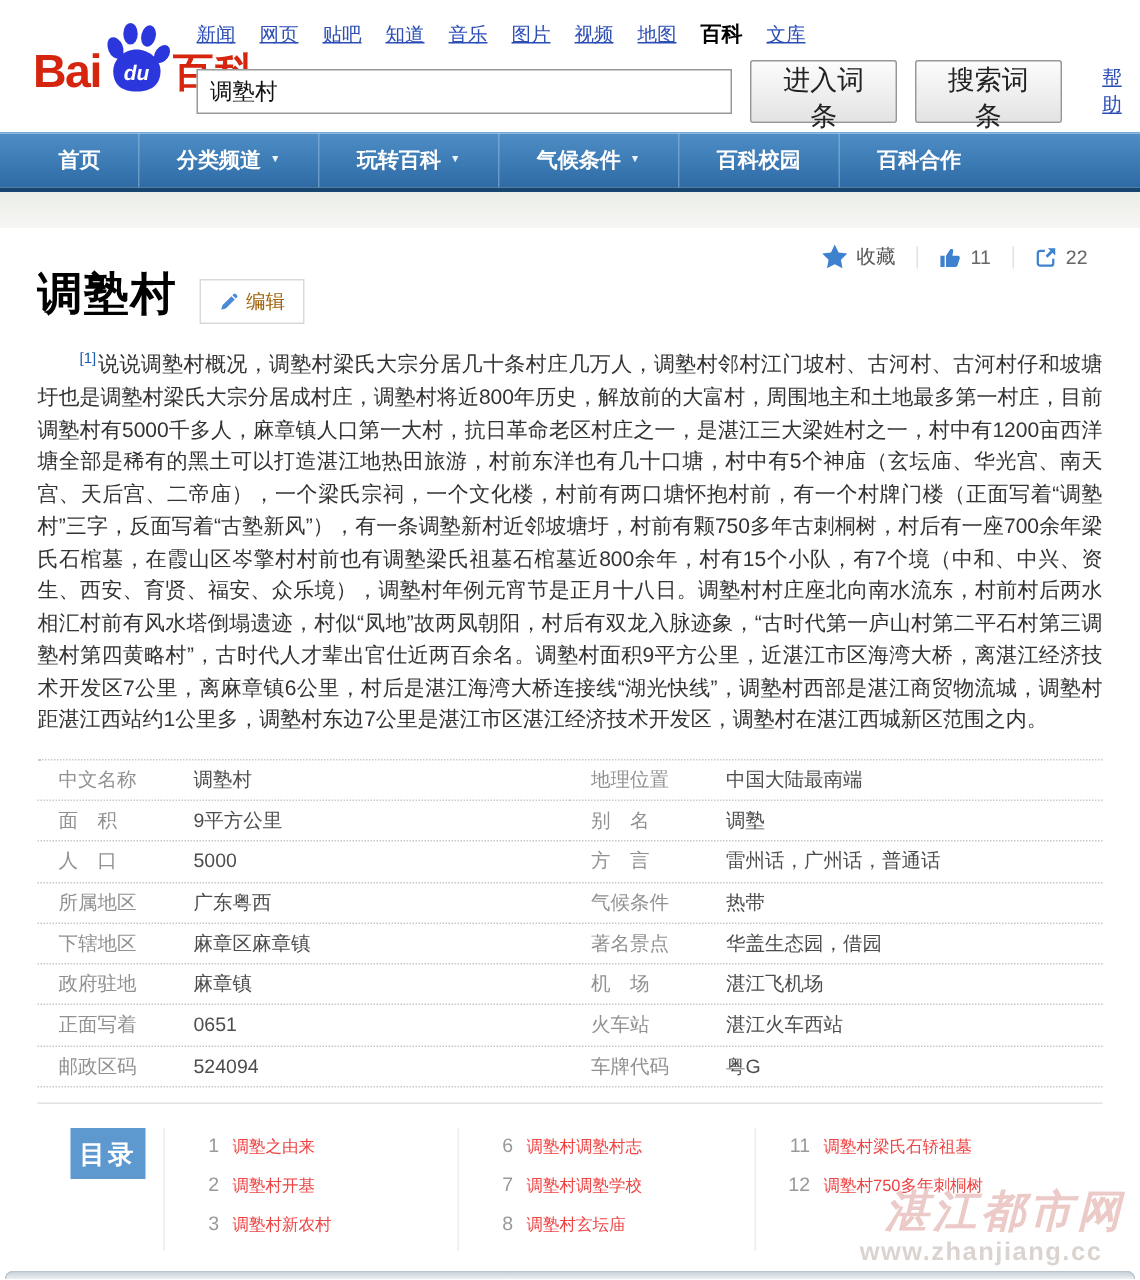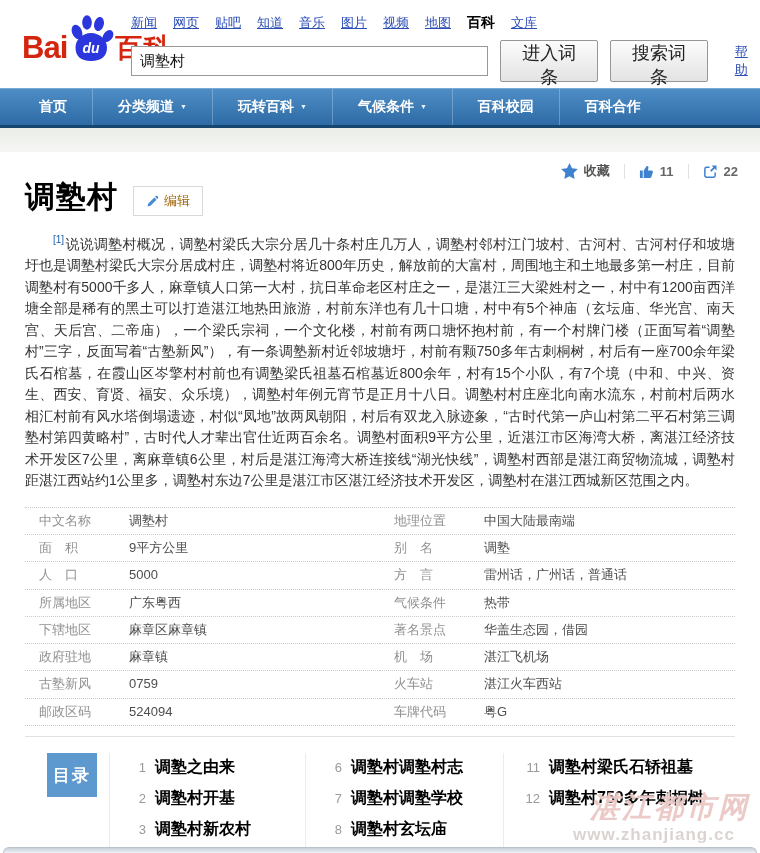--- a/index.html
+++ b/index.html
@@ -29,49 +29,49 @@
             border-bottom:3px solid #16456f; display:flex; align-items:stretch; padding-left:14px; }
   .nav-item { display:flex; align-items:center; padding:0 25px; color:#fff; font-size:14px; font-weight:bold;
               text-decoration:none; white-space:nowrap; }
   .nav-item + .nav-item { border-left:1px solid rgba(200,222,240,.35); }
   .arr { font-size:7px; margin-left:6px; position:relative; top:-1px; color:#eaf2fa; }
 
   .band { height:24px; background:linear-gradient(#ebede8,#f6f7f4); }
 
   
   .content { position:relative; padding:0 25px; }
-  .social { position:absolute; top:10px; right:8px; display:flex; align-items:center; font-size:13px; color:#555;font-weight:bold; }
+  .social { position:absolute; top:10px; right:21px; display:flex; align-items:center; font-size:13px; color:#555; }
   .seg { display:flex; align-items:center; gap:6px; padding:0 14px; cursor:pointer; }
   .seg + .seg { border-left:1px solid #e1e1e1; }
   .seg .cnt { color:#666; }
 
   .title-row { display:flex; align-items:center; gap:15px; padding-top:30px; }
   .page-title { font-size:30px; font-weight:bold; color:#000; letter-spacing:1px; line-height:1; }
   .edit-btn { display:inline-flex; align-items:center; gap:5px; border:1px solid #d9d9d9; background:#fff;
               padding:5px 12px; font-size:13px; color:#a16207; cursor:pointer; position:relative; top:4px; font-family:inherit; }
 
   .summary { margin-top:17px; font-size:14px; line-height:21.5px; color:#333; text-align:justify; text-indent:28px; }
   .summary sup { color:#1b5cab; font-size:10px; margin-right:1px; cursor:pointer; }
 
   
   .infobox { margin-top:15px; border-top:1px dotted #c9c9c9; display:grid; grid-template-columns:1fr 1fr; font-size:13px; }
   .info-cell { display:flex; align-items:flex-start; padding:6px 4px 6px 14px; border-bottom:1px dotted #c9c9c9; line-height:1.1; }
   .ilabel { width:76px; color:#919191; flex-shrink:0; margin-right:14px; }
   .ivalue { color:#4d4d4d; }
 
   
   .toc-section { margin-top:10px; border-top:1px solid #e2e2e2; padding:16px 0 0 22px; display:flex; }
-  .toc-box { width:50px; height:44px; background:#5d99cf; color:#fff; font-size:17px; font-weight:bold;
+  .toc-box { width:50px; height:34px; background:#5d99cf; color:#fff; font-size:17px; font-weight:bold;
              display:flex; align-items:center; justify-content:center; letter-spacing:2px; flex-shrink:0; }
   .toc-cols { display:flex; flex:1; margin-left:12px; }
   .toc-col { padding:4px 0 0 16px; border-left:1px solid #ececec; }
   .toc-col.c1 { width:196px; } .toc-col.c2 { width:198px; } .toc-col.c3 { flex:1; }
   .toc-item { display:flex; align-items:baseline; margin-bottom:10px; }
   .toc-num { width:20px; text-align:right; margin-right:9px; color:#9a9a9a; font-size:13px; flex-shrink:0; }
-  .toc-link { color:#000000; font-weight:bold; font-size:16px; text-decoration:none; white-space:nowrap; }
+  .toc-link { color:#ef4444; font-weight:normal; font-size:11px; text-decoration:none; white-space:nowrap; }
 
   
   .watermark { position:absolute; right:10px; top:790px; text-align:center; pointer-events:none; line-height:1.2; }
   .wm1 { font-size:29px; font-weight:bold; font-style:italic; color:rgba(216,150,146,.5); letter-spacing:3px;
          font-family:"DejaVu Serif",serif; text-shadow:0 0 1px #fff;margin-left:32px; }
   .wm2 { font-size:17px; font-weight:bold; color:rgba(190,175,170,.55); letter-spacing:1px; }
   .bottom-strip { position:absolute; bottom:0; left:3px; right:3px; height:6px;
                   background:linear-gradient(#c9d1d9,#eef1f4); border:1px solid #b9c3cc; border-bottom:none;
                   border-radius:8px 8px 0 0; }
 </style>
@@ -208,22 +208,22 @@
         </div>
         <div class="info-cell left">
           <span class="ilabel">政府驻地</span>
           <span class="ivalue">麻章镇</span>
         </div>
         <div class="info-cell right">
           <span class="ilabel">机　场</span>
           <span class="ivalue">湛江飞机场</span>
         </div>
         <div class="info-cell left">
-          <span class="ilabel">古塾新风</span>
-          <span class="ivalue">0759</span>
+          <span class="ilabel">正面写着</span>
+          <span class="ivalue">0651</span>
         </div>
         <div class="info-cell right">
           <span class="ilabel">火车站</span>
           <span class="ivalue">湛江火车西站</span>
         </div>
         <div class="info-cell left">
           <span class="ilabel">邮政区码</span>
           <span class="ivalue">524094</span>
         </div>
         <div class="info-cell right">

